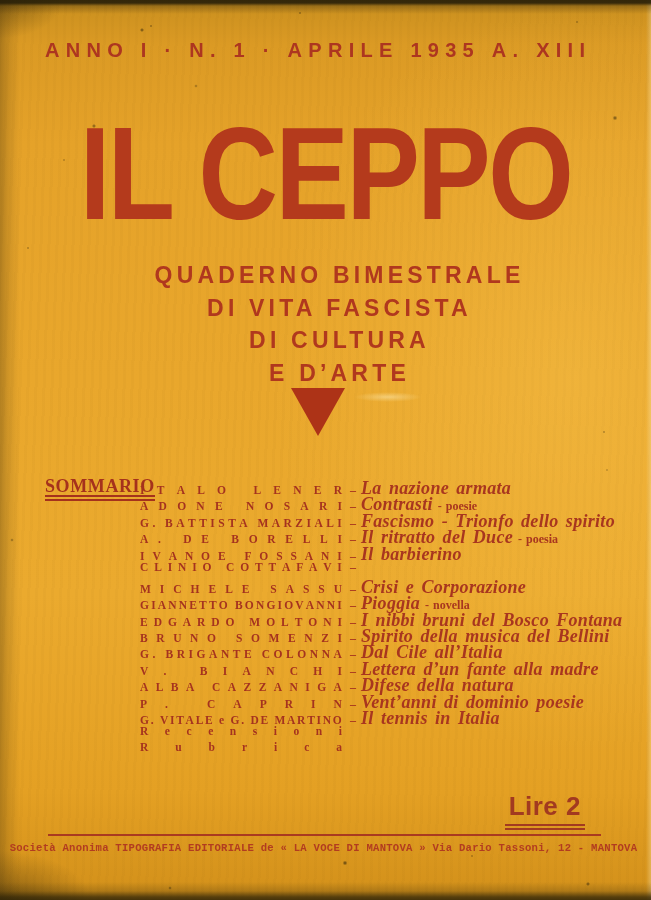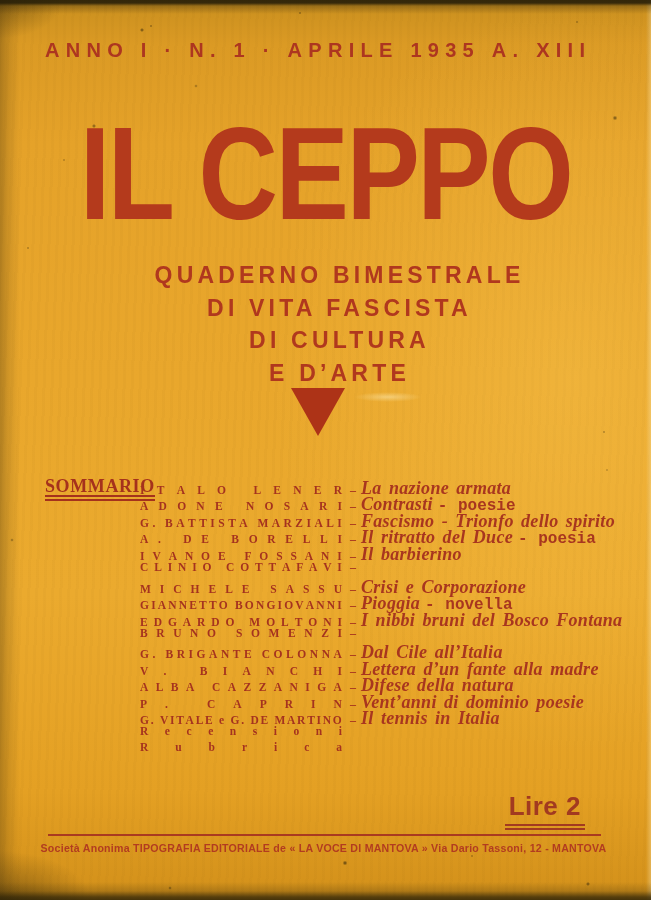--- a/index.html
+++ b/index.html
@@ -85,33 +85,33 @@
   .sdash{
     margin:0 5px 0 8px;font-family:"Liberation Serif",serif;
     font-weight:bold;font-size:12px;color:#a5331f;
   }
   .stitle{
     font-family:"Liberation Serif",serif;font-weight:bold;font-style:italic;
     font-size:18px;letter-spacing:.3px;word-spacing:2.5px;
     color:#a8361f;white-space:nowrap;
   }
   .snote{
-    font-family:Liberation Mono, monospace;font-weight:bold;font-style:normal;
-    font-size:16px;color:#a8361f;margin-left:5px;white-space:nowrap;
+    font-family:Liberation Serif, serif;font-weight:bold;font-style:normal;
+    font-size:12px;color:#a8361f;margin-left:5px;white-space:nowrap;
     word-spacing:1px;
   }
   .price{
     position:absolute;right:66px;top:791px;
     font-size:26px;font-weight:bold;letter-spacing:.5px;color:#a23a20;
     border-bottom:6px double #a23a20;padding:0 4px 3px 4px;line-height:30px;
   }
   .bottom-rule{position:absolute;left:48px;top:834px;width:553px;height:2px;background:#a93a20;}
   .imprint{
     position:absolute;left:0;right:4px;top:842px;text-align:center;
-    font-size:10.6px;font-weight:bold;letter-spacing:.25px;color:#b23c20;
+    font-size:10.6px;font-weight:bold;letter-spacing:.25px;color:#b23c20;font-family:Liberation Mono, monospace;
   }
 </style>
 </head>
 <body>
 
 <div class="page">
 
   <div class="issue-line">
       <span>A</span>
       <span>N</span>
@@ -365,20 +365,21 @@
             <span>&nbsp;</span>
             <span>S</span>
             <span>O</span>
             <span>M</span>
             <span>E</span>
             <span>N</span>
             <span>Z</span>
             <span>I</span>
           </div>
           <span class="sdash">–</span>
+          <span class="stitle">Spirito della musica del Bellini</span>
         </div>
         <div class="srow">
           <div class="sname">
             <span>G</span>
             <span>.</span>
             <span>&nbsp;</span>
             <span>B</span>
             <span>R</span>
             <span>I</span>
             <span>G</span>

